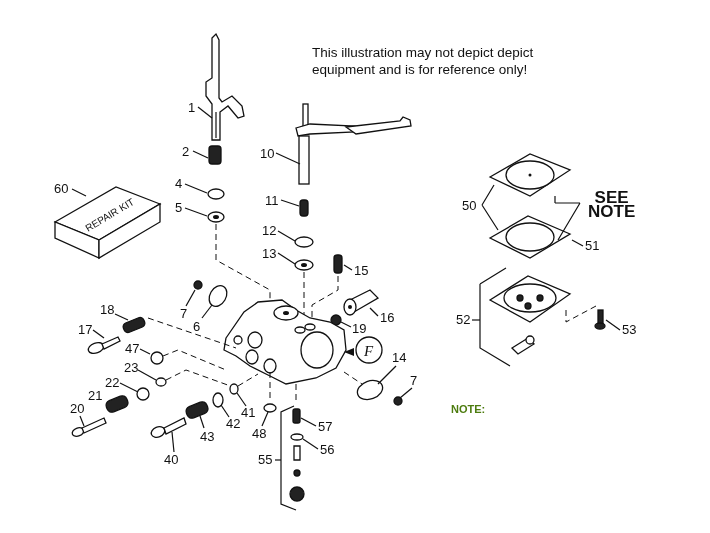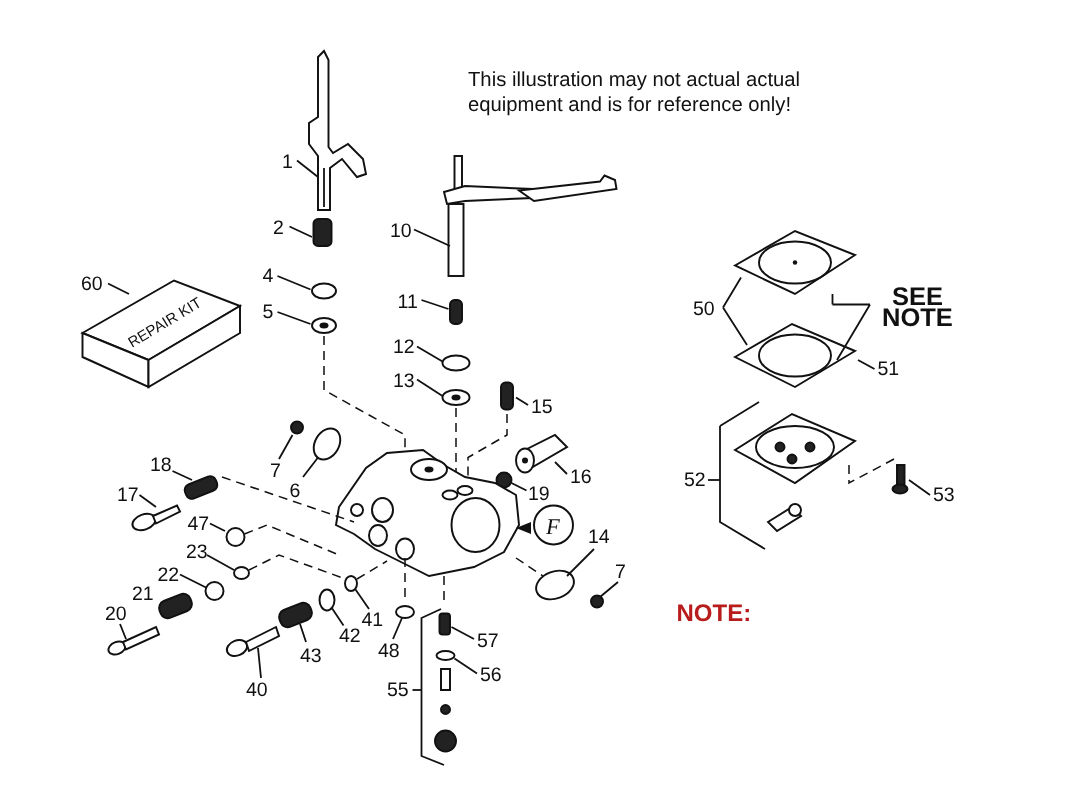--- a/index.html
+++ b/index.html
@@ -1,19 +1,19 @@
 <!DOCTYPE html>
 <html><head>
 <meta charset="utf-8">
 <style>
   html, body { margin: 0; padding: 0; background: #ffffff; }
   body { width: 710px; height: 533px; position: relative; overflow: hidden; font-family: "Liberation Sans", sans-serif; color: #111; }
   #diagram { position: absolute; left: 0; top: 0; width: 710px; height: 533px; }
   .disclaimer { position: absolute; left: 312px; top: 44px; font-size: 13.5px; line-height: 17px; color: #111; }
-  .note { position: absolute; left: 451px; top: 402px; font-family: "Liberation Sans", sans-serif; font-weight: bold; font-size: 16px; line-height: 15.6px; color: #b91c1c; }
+  .note { position: absolute; left: 451px; top: 402px; font-family: "Liberation Sans", sans-serif; font-weight: bold; font-size: 11px; line-height: 15.6px; color: #4d7c0f; }
   .note .note-title { margin-bottom: 5px; }
   .see-note { position: absolute; left: 588px; top: 191px; font-weight: bold; font-size: 17px; line-height: 14px; text-align: center; }
   .lbl { font-family: "Liberation Sans", sans-serif; font-size: 13px; fill: #111; }
   .ln { stroke: #111; stroke-width: 1.2; fill: none; }
   .dash { stroke: #111; stroke-width: 1; fill: none; stroke-dasharray: 6 4; }
   .part { stroke: #111; stroke-width: 1.3; fill: #fff; }
   .partd { stroke: #111; stroke-width: 1.3; fill: #222; }
 </style>
 </head>
 <body>
@@ -234,21 +234,21 @@
 
   <g>
     <rect class="partd" x="598" y="310" width="5" height="14"></rect>
     <ellipse class="partd" cx="600" cy="326" rx="5" ry="3"></ellipse>
   </g>
   <text class="lbl" x="622" y="334">53</text>
   <line class="ln" x1="620" y1="330" x2="606" y2="320"></line>
 </svg>
 
 <div class="disclaimer">
-  <div>This illustration may not actual actual</div>
+  <div>This illustration may not depict depict</div>
   <div>equipment and is for reference only!</div>
 </div>
 
 <div class="see-note">
   <div>SEE</div>
   <div>NOTE</div>
 </div>
 
 <div class="note">
   <div class="note-title">NOTE:</div>

